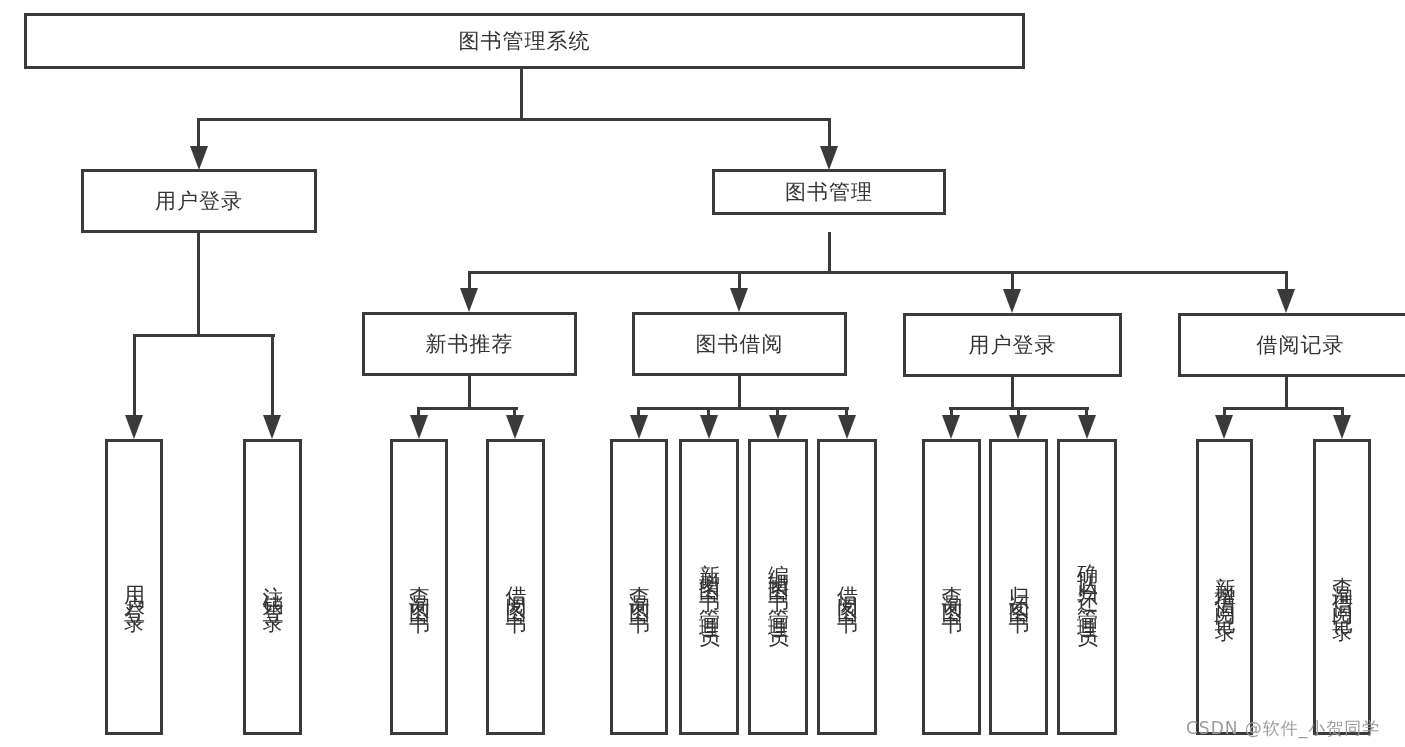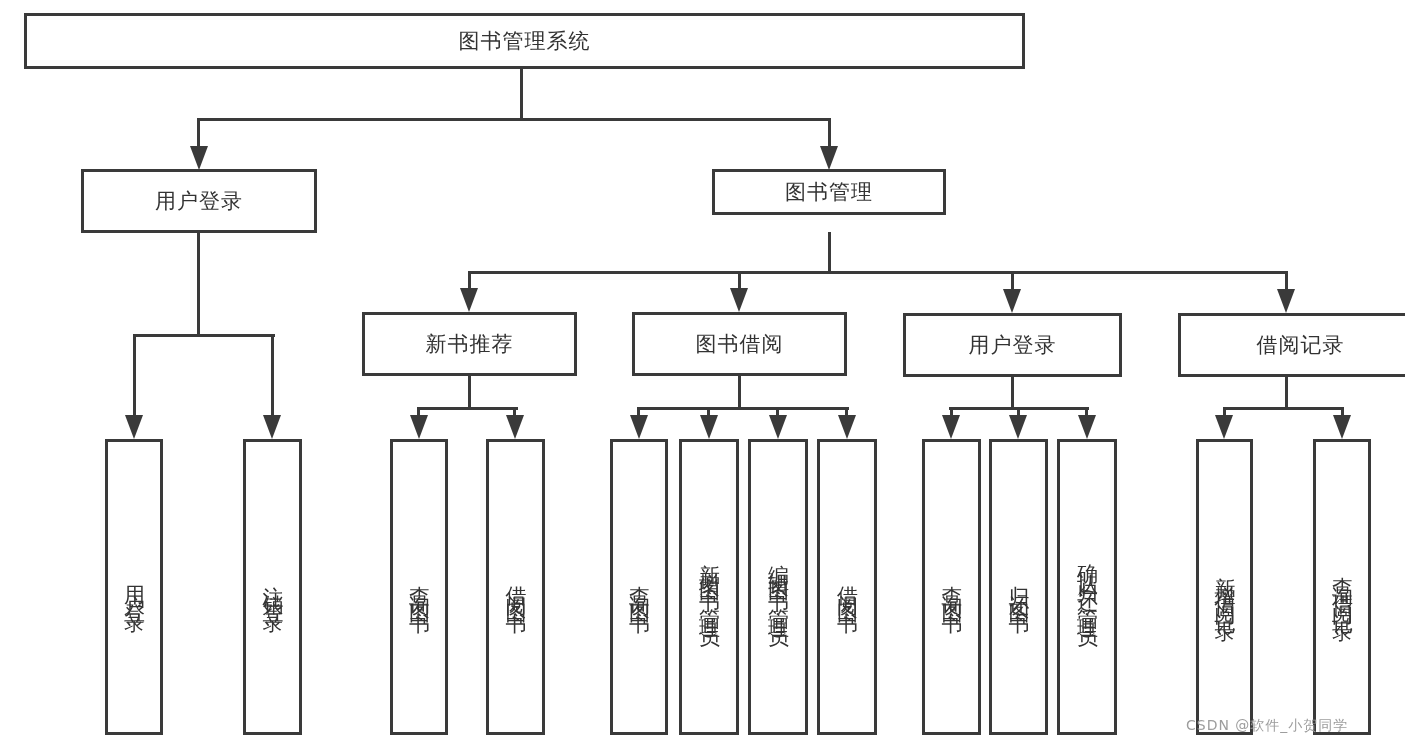--- a/index.html
+++ b/index.html
@@ -20,21 +20,21 @@
     letter-spacing:9px; font-size:21px; line-height:1;
   }
   .hl { position:absolute; height:3px; background:var(--line); }
   .vl { position:absolute; width:3px; background:var(--line); }
   .arr {
     position:absolute; width:0; height:0;
     border-left:9px solid transparent; border-right:9px solid transparent;
     border-top:24px solid var(--line);
   }
   .wm {
-    position:absolute; left:1186px; top:717px; font-size:14px;
+    position:absolute; left:1186px; top:717px; font-size:17px;
     color:var(--watermark); white-space:nowrap; letter-spacing:1px;
   }
 </style>
 </head>
 <body>
 
 <div class="canvas">
 
   <div class="box" style="left:24px;top:13px;width:1001px;height:56px;">
     <span>图书管理系统</span>

